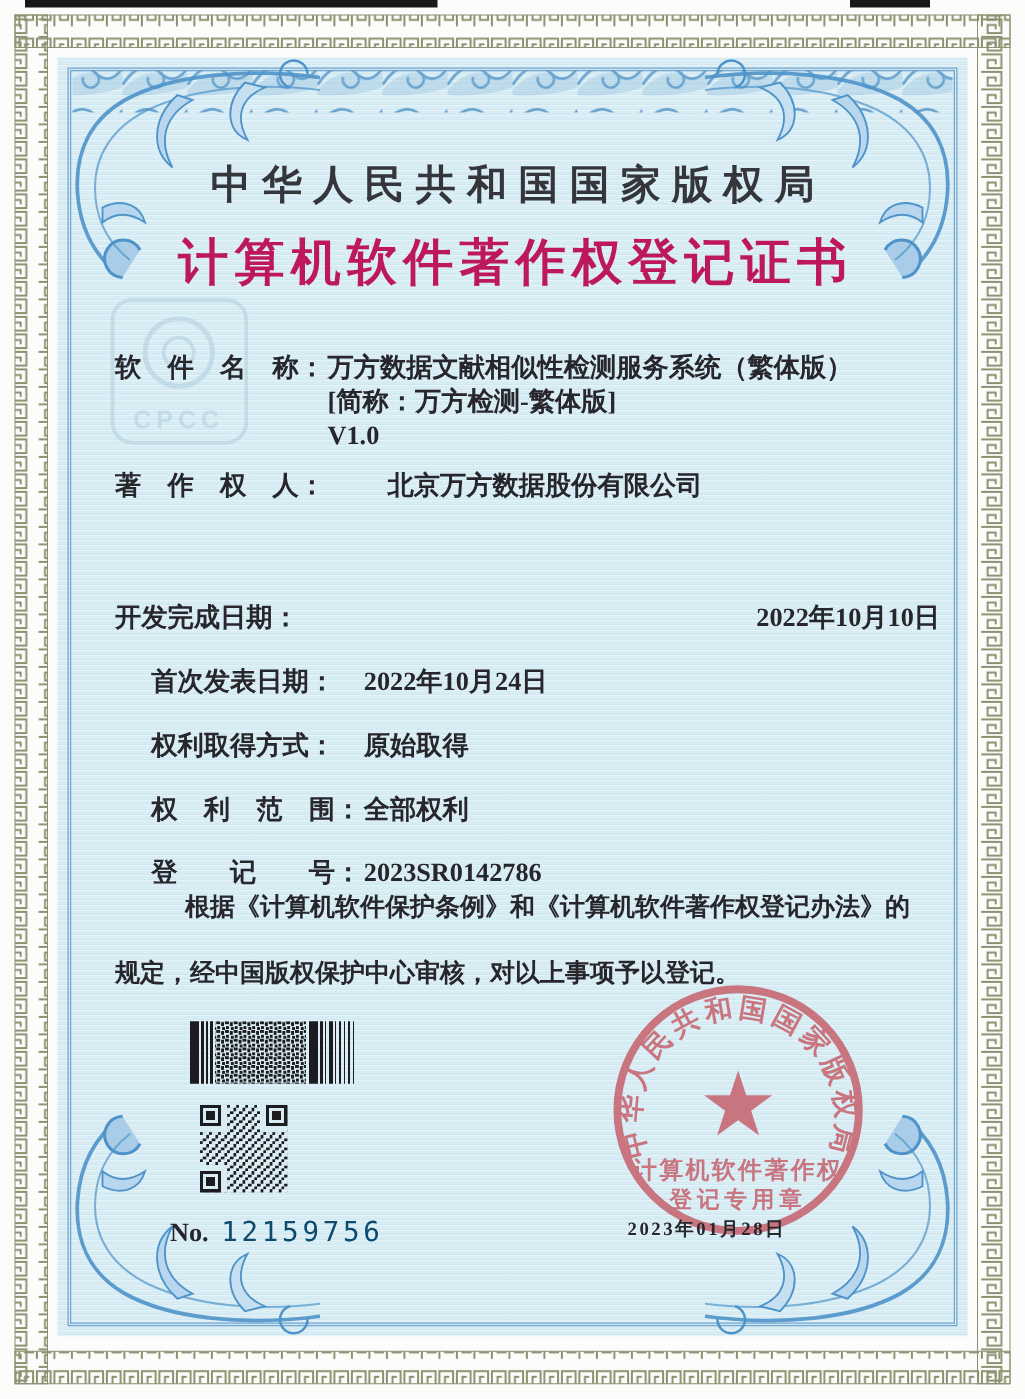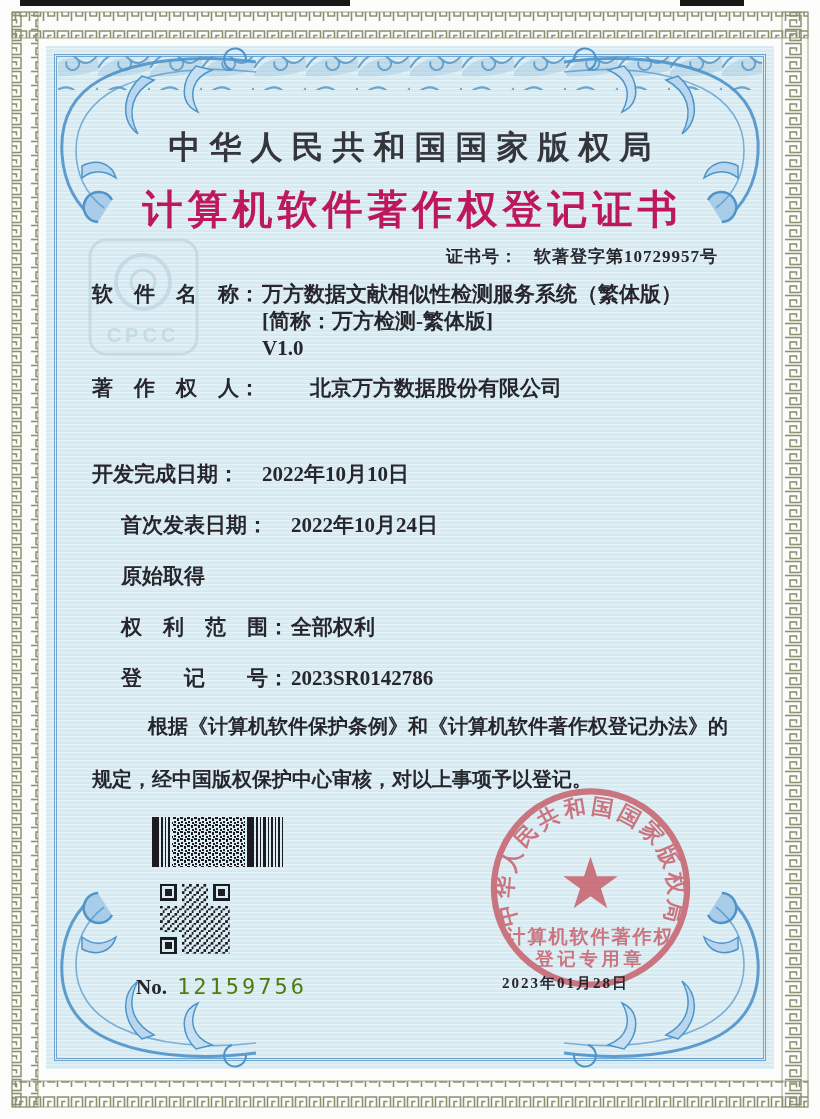--- a/index.html
+++ b/index.html
@@ -20,34 +20,34 @@
   .cert-title{position:absolute;left:0;top:182px;width:820px;text-align:center;
          font-size:40px;font-weight:bold;letter-spacing:5px;text-indent:5px;color:#be185d;z-index:3;}
   .cert-no-row{position:absolute;top:245px;right:102px;font-size:17px;font-weight:bold;
          letter-spacing:1px;z-index:3;}
   .cert-no-row .val{margin-left:16px;}
   .fields{position:absolute;left:92px;top:281px;width:660px;z-index:3;}
   .field-row{display:flex;font-size:21px;font-weight:bold;line-height:27px;color:#26262c;}
   .f-label{width:170px;flex:none;}
   .f-value div{white-space:nowrap;}
   .mt-copyright{margin-top:13px;gap:48px;}
-  .mt-big{margin-top:59px;}
+  .mt-big{margin-top:79px;justify-content:space-between;}
   .mt-std{margin-top:24px;margin-left:29px;}
   .statement{position:absolute;left:92px;top:700px;width:650px;font-size:20px;
          font-weight:bold;line-height:53px;color:#26262c;z-index:3;}
   .statement .ln1{text-indent:56px;white-space:nowrap;}
   .statement .ln2{white-space:nowrap;}
   
   .barcode{position:absolute;left:152px;top:817px;z-index:3;}
   .qrcode{position:absolute;left:160px;top:884px;z-index:3;}
   .seal{position:absolute;left:478px;top:778px;z-index:4;}
   .watermark{position:absolute;left:86px;top:236px;z-index:1;opacity:.45;}
   .footer-no{position:absolute;left:136px;top:974px;font-size:21px;font-weight:bold;z-index:3;}
   .footer-no .num{font-family:"DejaVu Sans Mono",monospace;font-weight:normal;
-         font-size:22px;color:#4d7c0f;letter-spacing:3px;margin-left:10px;}
+         font-size:22px;color:#0c4a6e;letter-spacing:3px;margin-left:10px;}
   .footer-date{position:absolute;left:502px;top:974px;font-size:15px;font-weight:bold;
          letter-spacing:2px;z-index:5;}
 </style>
 </head>
 <body>
 
 <div class="page">
 
   <div class="scan-strip" style="left:20px;width:330px;"></div>
   <div class="scan-strip" style="left:680px;width:64px;"></div>
@@ -97,23 +97,20 @@
   <svg class="watermark" width="115" height="122" viewBox="0 0 115 122">
     <rect x="4" y="4" width="107" height="114" rx="16" fill="none" stroke="#a8c8d8" stroke-width="3"></rect>
     <circle cx="57" cy="46" r="27" fill="none" stroke="#a8c8d8" stroke-width="4"></circle>
     <circle cx="57" cy="46" r="12" fill="none" stroke="#a8c8d8" stroke-width="3"></circle>
     <text x="57" y="106" text-anchor="middle" font-size="20" letter-spacing="4" fill="#a8c8d8" font-family="Liberation Sans, sans-serif" font-weight="bold">CPCC</text>
   </svg>
 
   <div class="authority">中华人民共和国国家版权局</div>
   <div class="cert-title">计算机软件著作权登记证书</div>
 
-  <div class="cert-no-row">
-    <span>证书号：</span><span class="val">软著登字第10729957号</span>
-  </div>
 
   <div class="fields">
 
     <div class="field-row">
       <div class="f-label">软　件　名　称：</div>
       <div class="f-value">
         <div>万方数据文献相似性检测服务系统（繁体版）</div>
         <div>[简称：万方检测-繁体版]</div>
         <div>V1.0</div>
       </div>
@@ -134,20 +131,21 @@
     </div>
 
     <div class="field-row mt-std">
       <div class="f-label">首次发表日期：</div>
       <div class="f-value">
           <div>2022年10月24日</div>
         </div>
     </div>
 
     <div class="field-row mt-std">
+      <div class="f-label">权利取得方式：</div>
       <div class="f-value">
           <div>原始取得</div>
         </div>
     </div>
 
     <div class="field-row mt-std">
       <div class="f-label">权　利　范　围：</div>
       <div class="f-value">
           <div>全部权利</div>
         </div>

